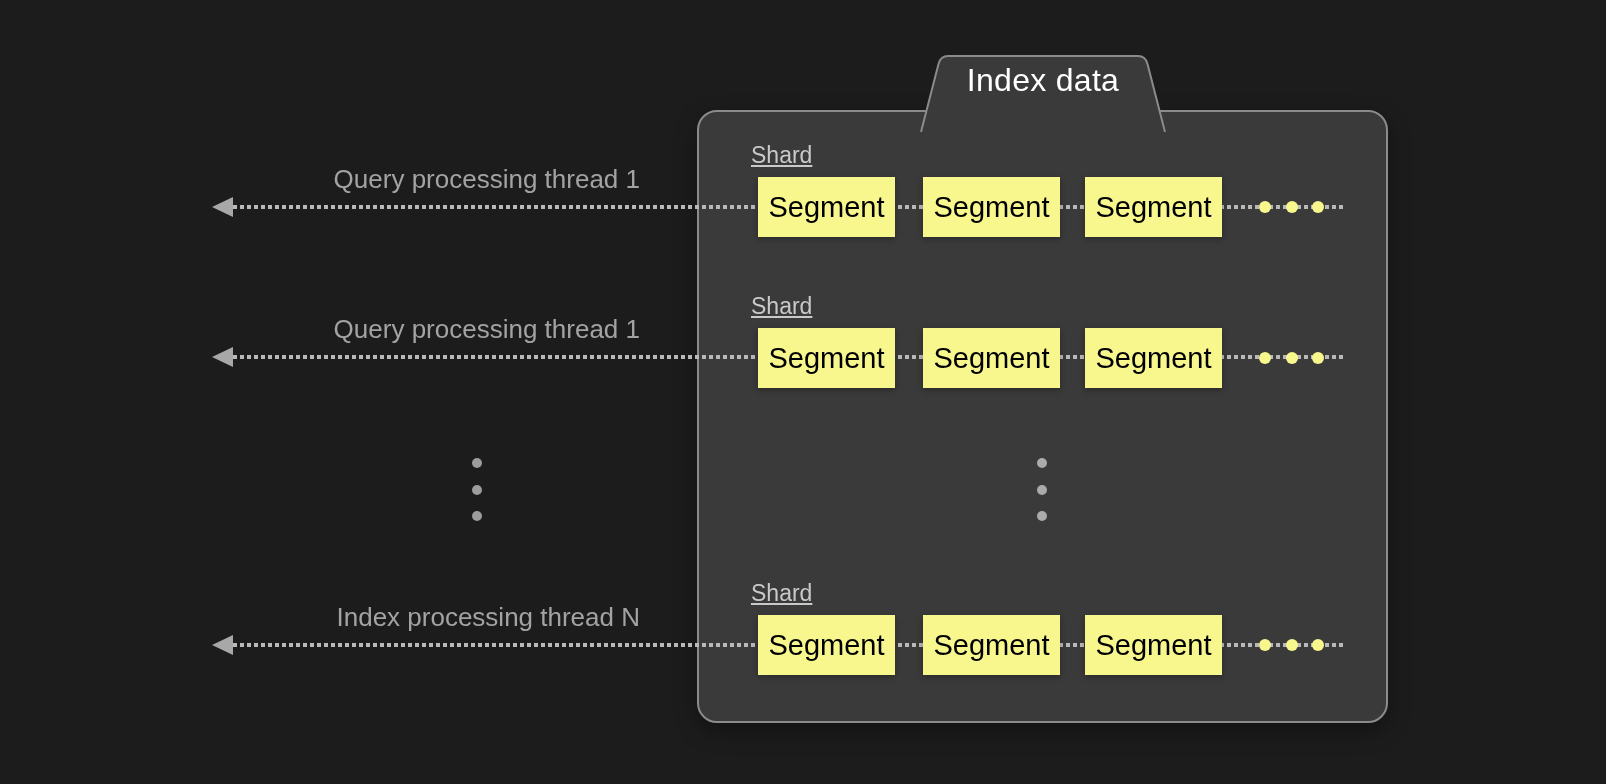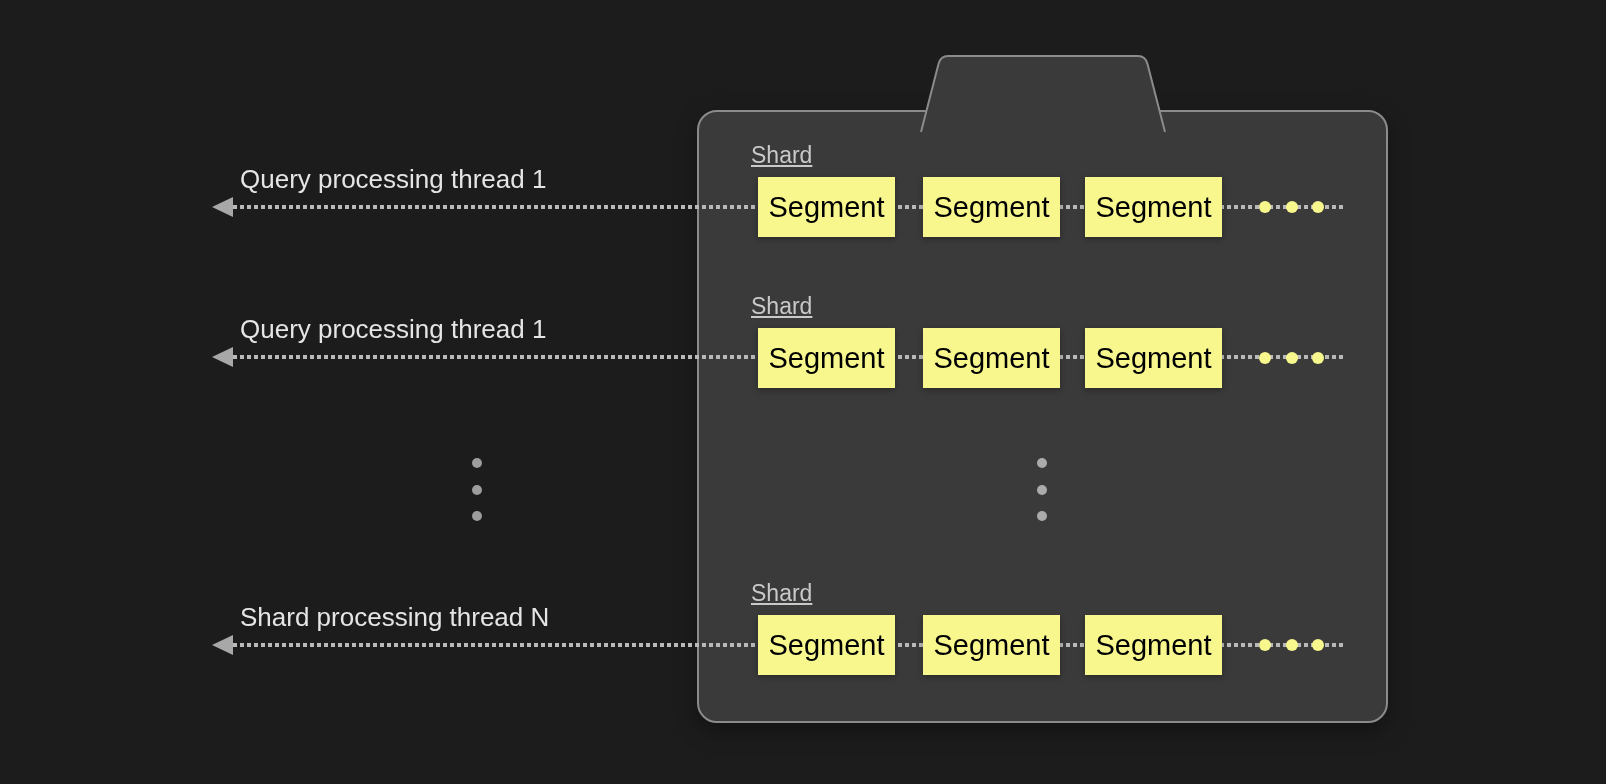--- a/index.html
+++ b/index.html
@@ -60,39 +60,40 @@
   .al-1{top:205px}.al-2{top:355px}.al-3{top:643px}
   .arrow-head{
     position:absolute;left:212px;width:0;height:0;z-index:4;
     border-top:10px solid transparent;
     border-bottom:10px solid transparent;
     border-right:21px solid #a8a8a8;
   }
   .ah-1{top:197px}.ah-2{top:347px}.ah-3{top:635px}
   .thread-label{
     position:absolute;left:240px;width:400px;height:32px;z-index:4;
-    font-size:26px;color:#e5e5e5;white-space:nowrap;
+    text-align:right;font-size:26px;color:#a3a3a3;white-space:nowrap;
   }
   .tl-1{top:164px}.tl-2{top:314px}.tl-3{top:602px}
   
   .vdot{position:absolute;width:10px;height:10px;border-radius:50%;z-index:4;}
   .vdot-left{left:472px;background:#9d9d9d;}
   .vdot-mid{left:1037px;background:#ababab;}
   .vr-1{top:458px}.vr-2{top:485px}.vr-3{top:511px}
 </style>
 </head>
 <body>
 
 <div class="stage">
 
   <div class="index-container"></div>
 
   <svg class="tab-shape" width="260" height="79" viewBox="0 0 260 79">
     <path d="M 8 79 L 25.5 11 Q 27.5 3 35 3 L 225 3 Q 232.5 3 234.5 11 L 252 79" fill="#3a3a3a" stroke="#8b8b8b" stroke-width="2" stroke-linejoin="round"></path>
   </svg>
+  <div class="tab-label">Index data</div>
 
   <div class="shard shard-1">
     <div class="shard-label">Shard</div>
     <div class="segment seg-1">Segment</div>
     <div class="segment seg-2">Segment</div>
     <div class="segment seg-3">Segment</div>
     <div class="seg-dot sd-1"></div>
     <div class="seg-dot sd-2"></div>
     <div class="seg-dot sd-3"></div>
   </div>
@@ -118,21 +119,21 @@
   </div>
 
   <div class="thread-label tl-1">Query processing thread 1</div>
   <div class="arrow-head ah-1"></div>
   <div class="arrow-line al-1"></div>
 
   <div class="thread-label tl-2">Query processing thread 1</div>
   <div class="arrow-head ah-2"></div>
   <div class="arrow-line al-2"></div>
 
-  <div class="thread-label tl-3">Shard processing thread N</div>
+  <div class="thread-label tl-3">Index processing thread N</div>
   <div class="arrow-head ah-3"></div>
   <div class="arrow-line al-3"></div>
 
   <div class="vdot vdot-left vr-1"></div>
   <div class="vdot vdot-left vr-2"></div>
   <div class="vdot vdot-left vr-3"></div>
 
   <div class="vdot vdot-mid vr-1"></div>
   <div class="vdot vdot-mid vr-2"></div>
   <div class="vdot vdot-mid vr-3"></div>

